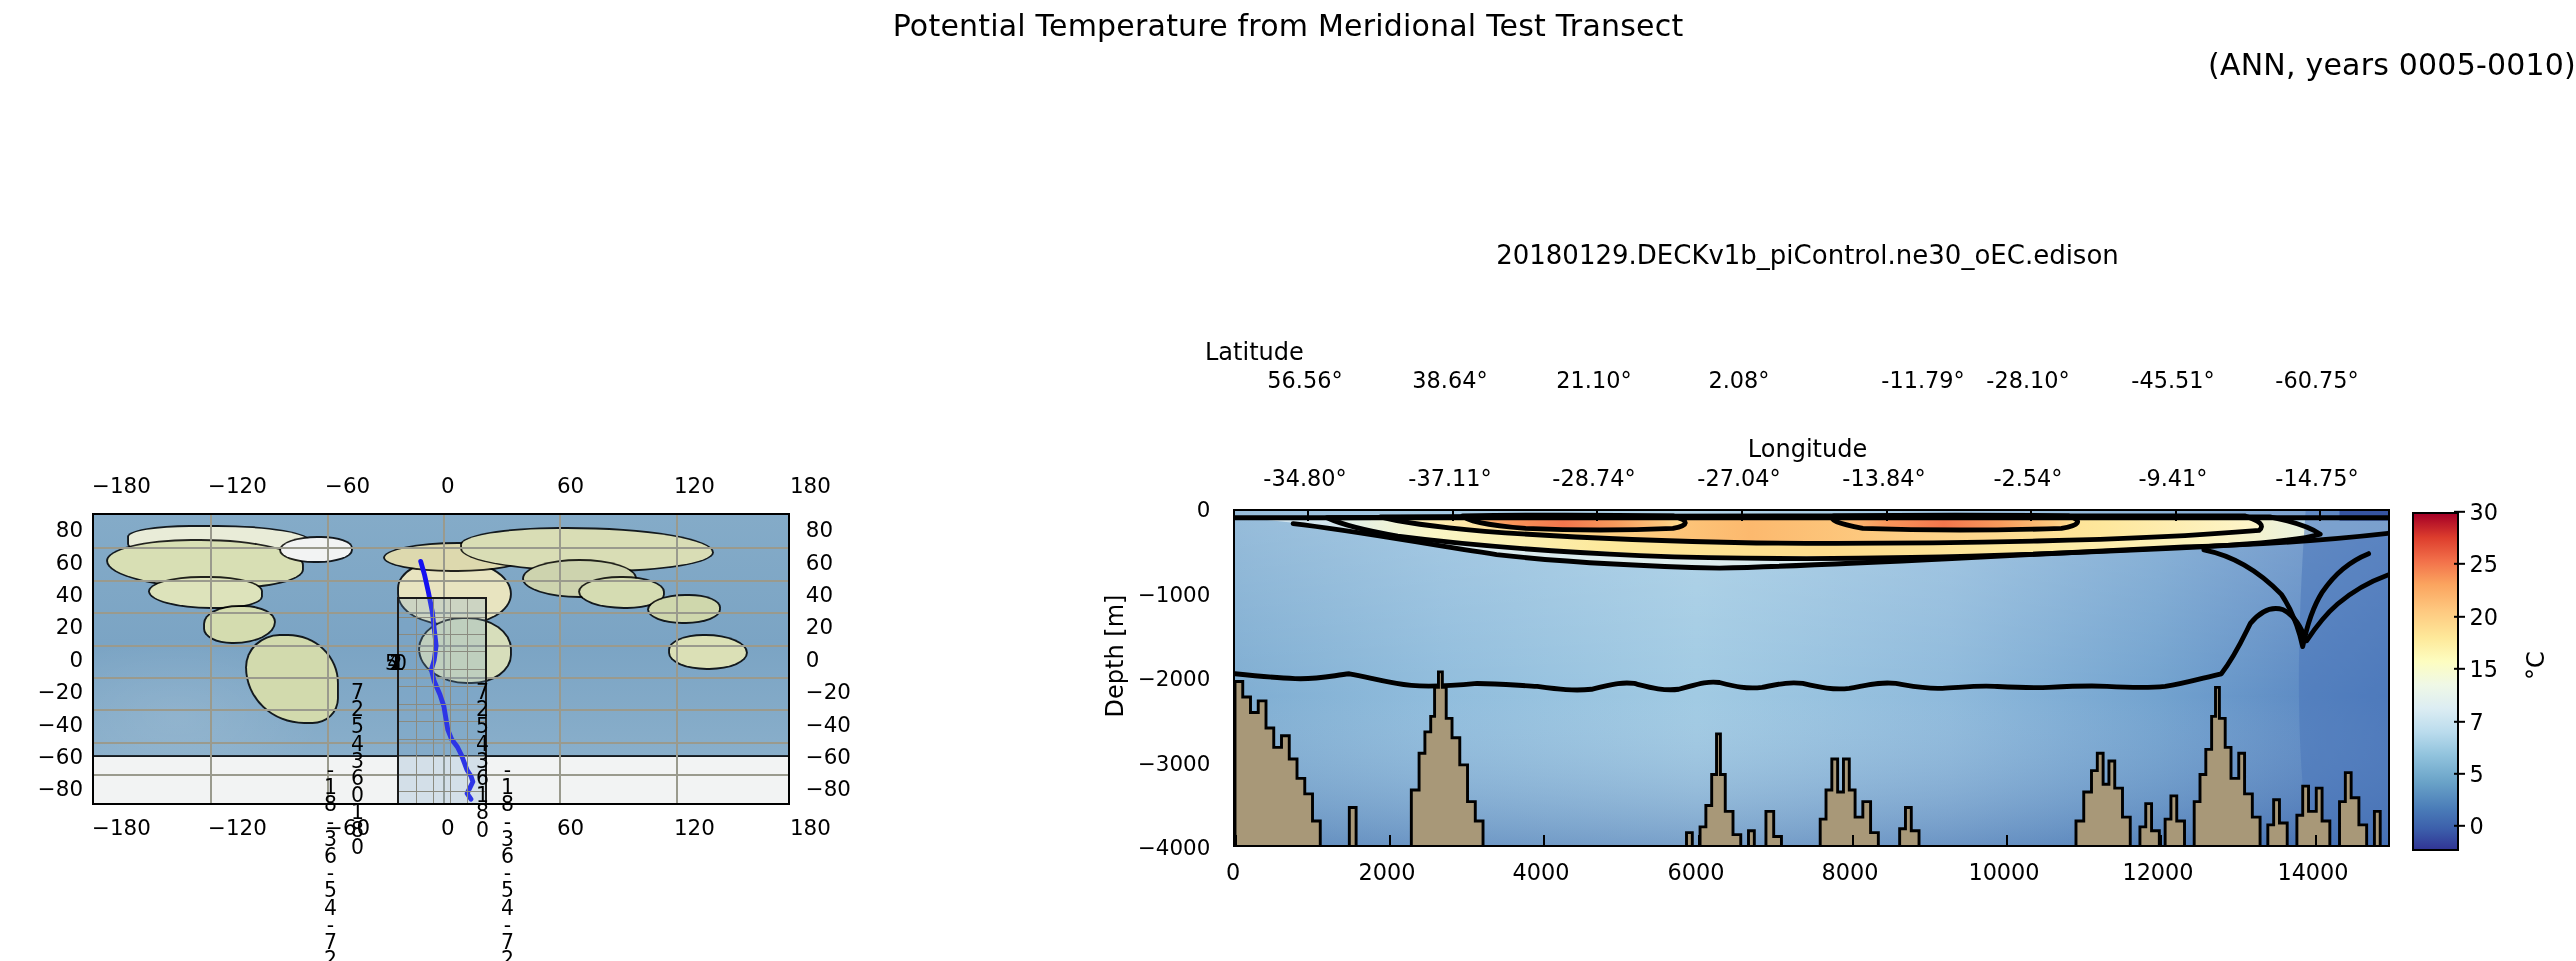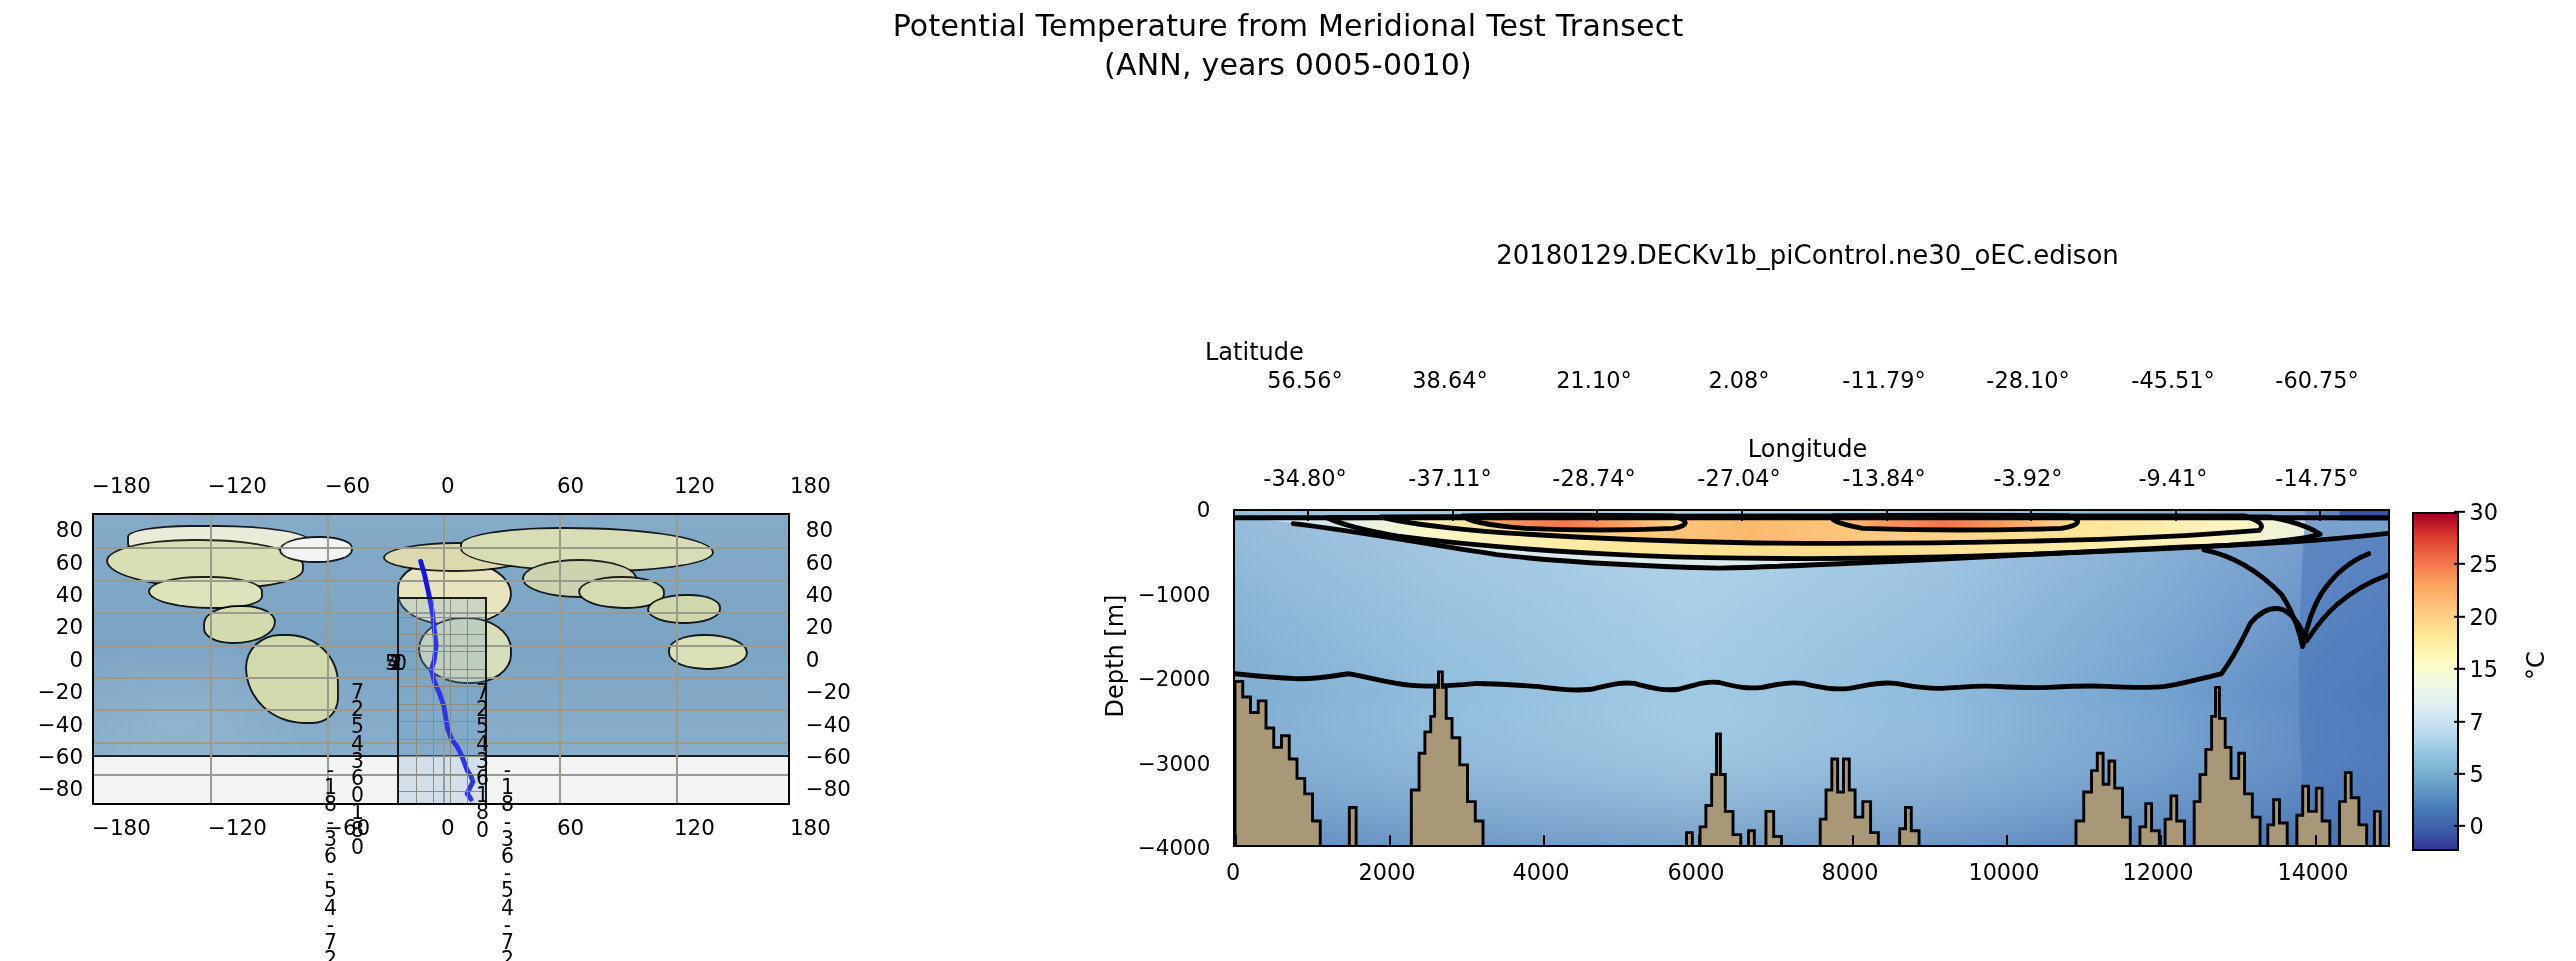--- a/index.html
+++ b/index.html
@@ -4,21 +4,21 @@
 <style>
   html,body{margin:0;padding:0;background:#ffffff;}
   body{width:2576px;height:961px;position:relative;overflow:hidden;
        font-family:"DejaVu Sans","Liberation Sans",sans-serif;color:#000;}
 
   .fig{position:absolute;inset:0;}
 
   
   #suptitle{position:absolute;left:0;right:0;top:5.8px;text-align:center;
             font-size:30px;line-height:39px;letter-spacing:0.2px;}
-  #suptitle .l2{display:block;}
+  #suptitle .l2{display:block;text-align:right;}
 
   #panel-title{position:absolute;left:1205px;width:1205px;top:240px;
                text-align:center;font-size:26px;}
 
   
   #map-panel{position:absolute;left:92px;top:513px;width:698px;height:292px;}
   #map-axes{position:absolute;inset:0;border:2.9px solid #000;overflow:hidden;background:#7aa7c6;}
   .ocean{position:absolute;inset:0;
          background:
            radial-gradient(ellipse 30% 40% at 12% 70%, rgba(255,255,255,.10), transparent 70%),
@@ -204,33 +204,33 @@
   <div class="jumble jumble-v" id="jm-right" style="left:473px;top:680px;">725436180</div>
   <div class="jumble jumble-v" id="jm-ll" style="left:321px;top:758px;">-18-36-54-72</div>
   <div class="jumble jumble-v" id="jm-lr" style="left:498px;top:758px;">-18-36-54-72</div>
 
   <div id="tr-lat-label">Latitude</div>
   <div class="toprow" id="tr-lat-ticks">
       <span style="left: 72px;">56.56°</span>
       <span style="left: 217px;">38.64°</span>
       <span style="left: 361px;">21.10°</span>
       <span style="left: 506px;">2.08°</span>
-      <span style="left: 651px;">-11.79°</span>
+      <span style="left: 690px;">-11.79°</span>
       <span style="left: 795px;">-28.10°</span>
       <span style="left: 940px;">-45.51°</span>
       <span style="left: 1084px;">-60.75°</span>
     </div>
   <div id="tr-lon-label">Longitude</div>
   <div class="toprow" id="tr-lon-ticks">
       <span style="left: 72px;">-34.80°</span>
       <span style="left: 217px;">-37.11°</span>
       <span style="left: 361px;">-28.74°</span>
       <span style="left: 506px;">-27.04°</span>
       <span style="left: 651px;">-13.84°</span>
-      <span style="left: 795px;">-3.92°</span>
+      <span style="left: 795px;">-2.54°</span>
       <span style="left: 940px;">-9.41°</span>
       <span style="left: 1084px;">-14.75°</span>
     </div>
 
   <div id="tr-yticks">
       <div class="tickcol" style="top: 0px;">0</div>
       <div class="tickcol" style="top: 85px;">−1000</div>
       <div class="tickcol" style="top: 169px;">−2000</div>
       <div class="tickcol" style="top: 254px;">−3000</div>
       <div class="tickcol" style="top: 338px;">−4000</div>

